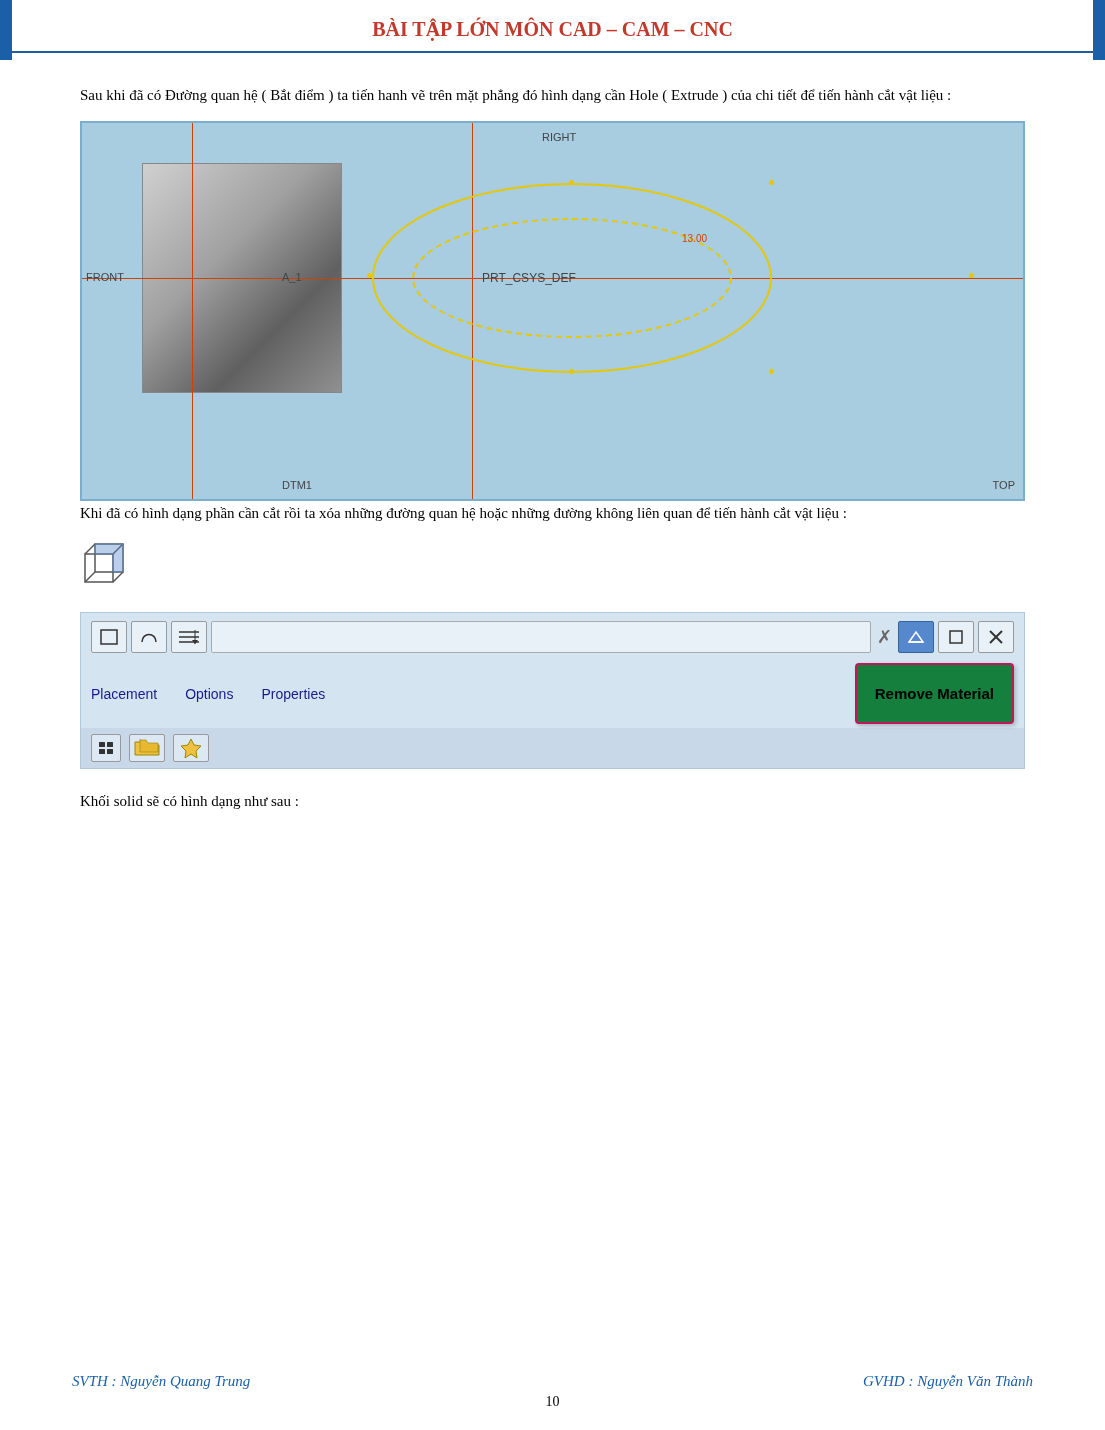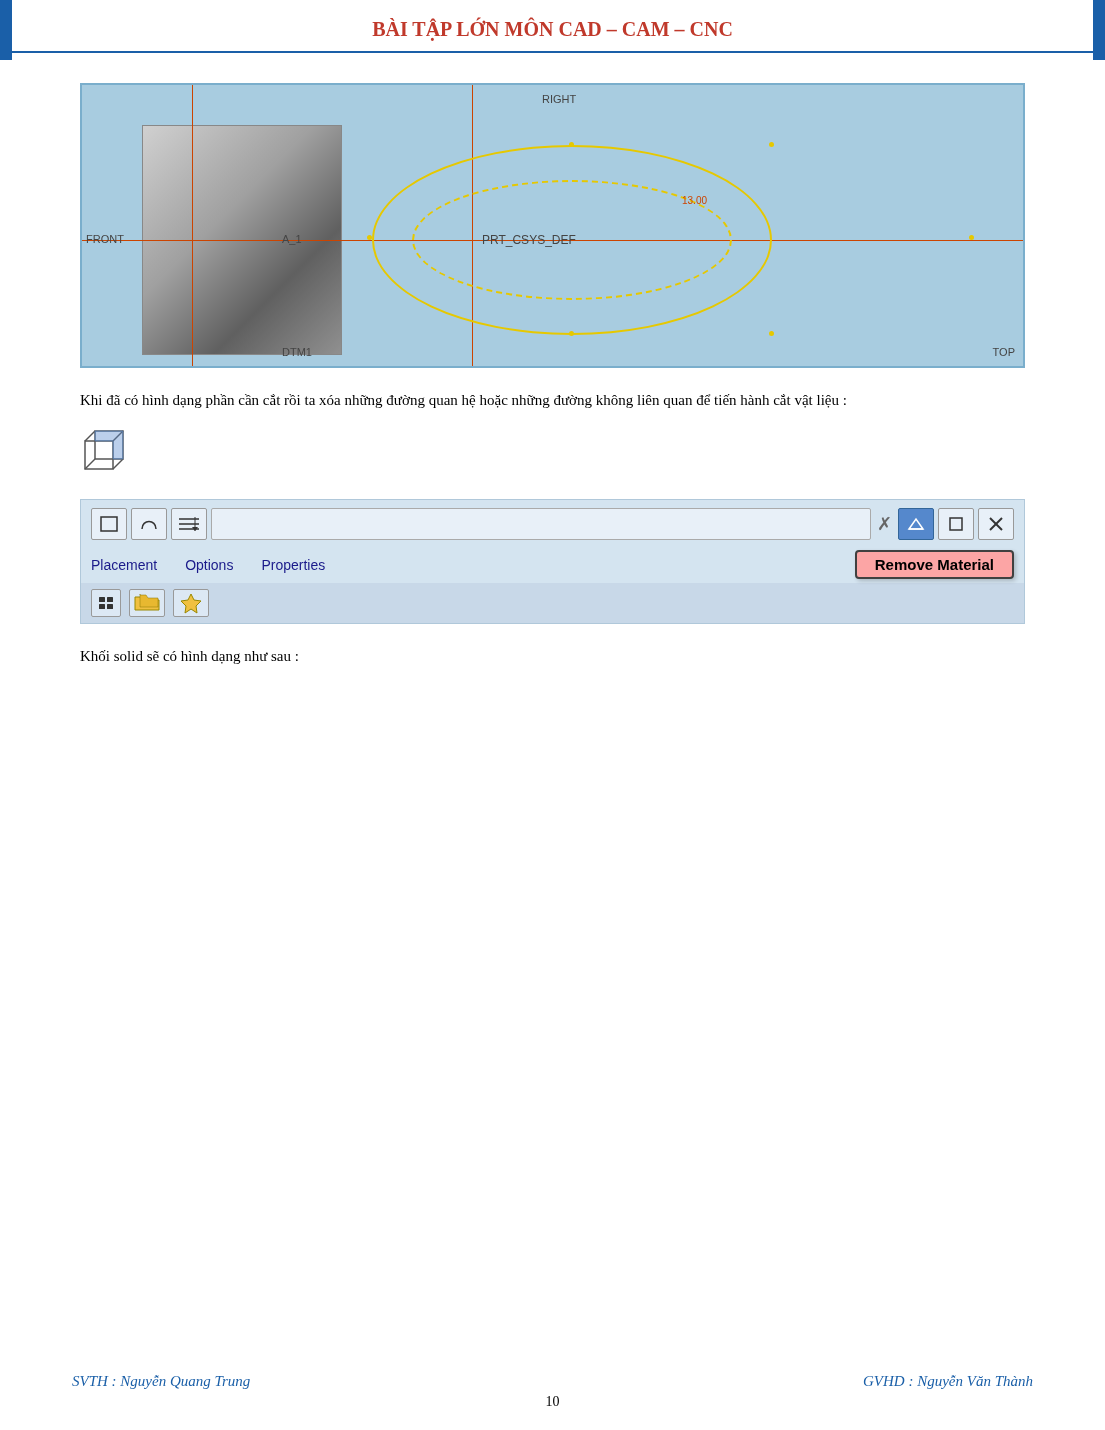--- a/index.html
+++ b/index.html
@@ -49,22 +49,21 @@
       line-height: 1.6;
       margin-bottom: 14px;
       text-align: left;
     }
 
     
     .cad-drawing {
       background: #a8cce0;
       border: 2px solid #7aaecc;
       width: 100%;
-      height: 285px;
-      margin-bottom: 20px;
+      height: 380px;
       position: relative;
       overflow: hidden;
     }
 
     .cad-drawing .label {
       position: absolute;
       font-size: 11px;
       color: #333;
       font-family: Arial, sans-serif;
     }
@@ -121,24 +120,24 @@
 
     .tab-label {
       font-size: 14px;
       color: #1a1a8a;
       cursor: pointer;
       font-family: Arial, sans-serif;
     }
 
     .remove-material-btn {
       margin-left: auto;
-      background: #fca5a5;
-      border: 2px solid #404040;
+      background: #15803d;
+      border: 2px solid #be185d;
       border-radius: 4px;
-      padding: 4px 18px;
+      padding: 20px 18px;
       font-size: 15px;
       font-weight: bold;
       color: #000;
       cursor: pointer;
       font-family: Arial, sans-serif;
       box-shadow: 2px 2px 4px rgba(0,0,0,0.2);
     }
 
     .toolbar-row3 {
       display: flex;
@@ -224,20 +223,21 @@
 
 <div class="top-bar-left"></div>
 <div class="top-bar-right"></div>
 
 <div class="header">
   <span class="header-title">BÀI TẬP LỚN MÔN CAD – CAM – CNC</span>
 </div>
 
 <div class="content">
 
+  <p class="paragraph">Sau khi đã có Đường quan hệ ( Bắt điểm ) ta tiến hanh vẽ trên mặt phẳng đó hình dạng cần Hole ( Extrude ) của chi tiết để tiến hành cắt vật liệu :</p>
 
   <div class="cad-drawing">
 
     <div class="metal-block" style="left: 60px; top: 40px; width: 200px; height: 230px;"></div>
 
     <div class="h-line" style="left: 0; right: 0; top: 155px; background: #cc4400;"></div>
 
     <div class="v-line" style="left: 110px; top: 0; bottom: 0; background: #cc4400;"></div>
     <div class="v-line" style="left: 390px; top: 0; bottom: 0; background: #cc4400;"></div>
 

